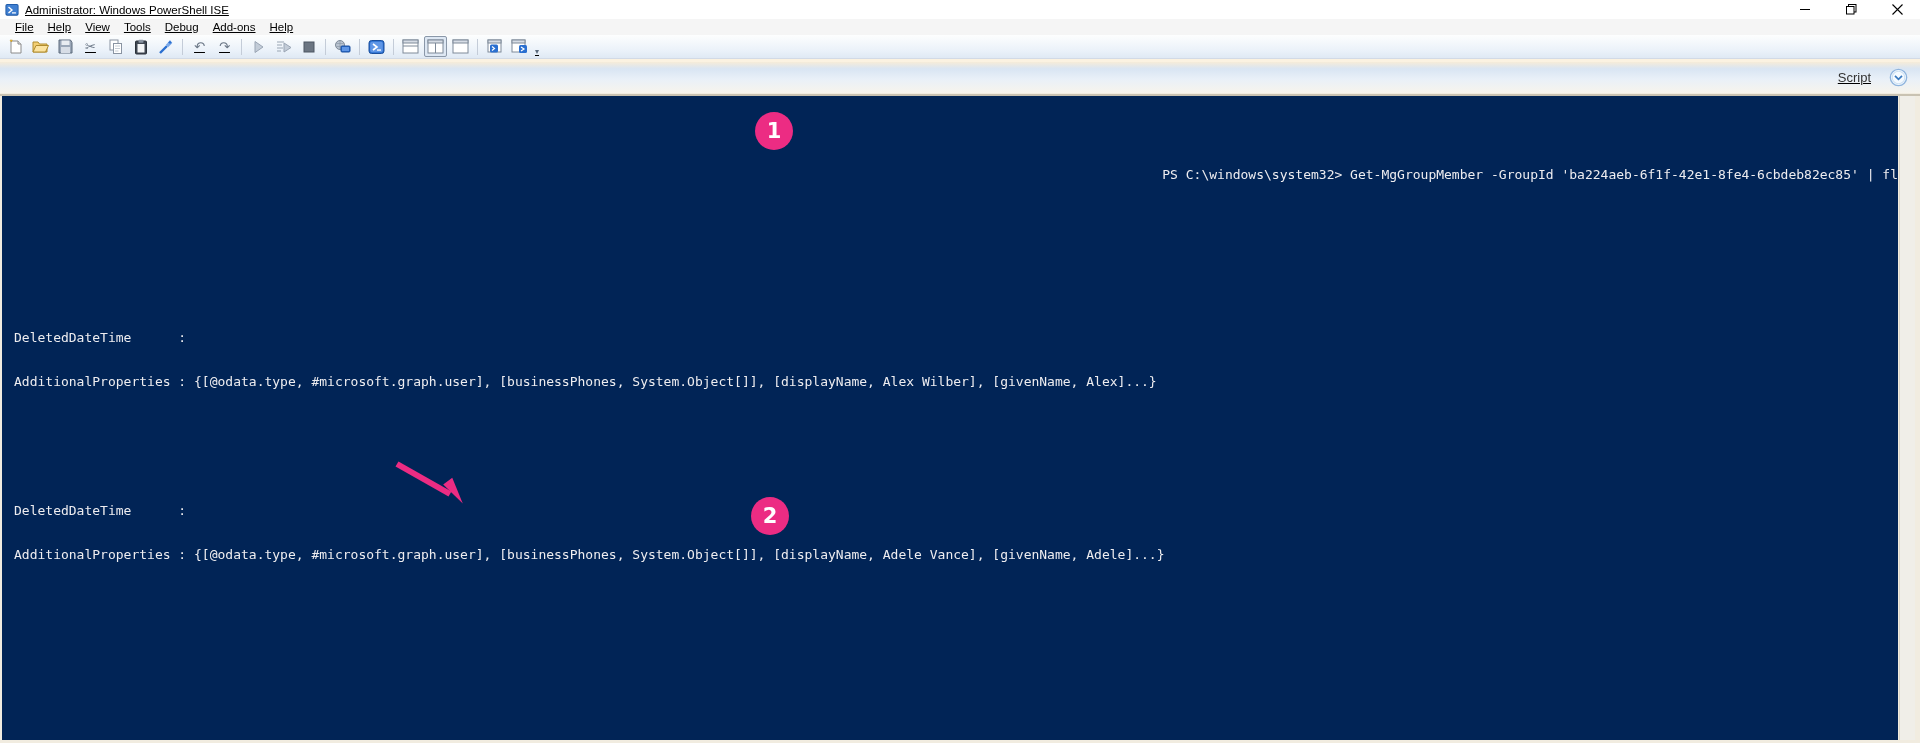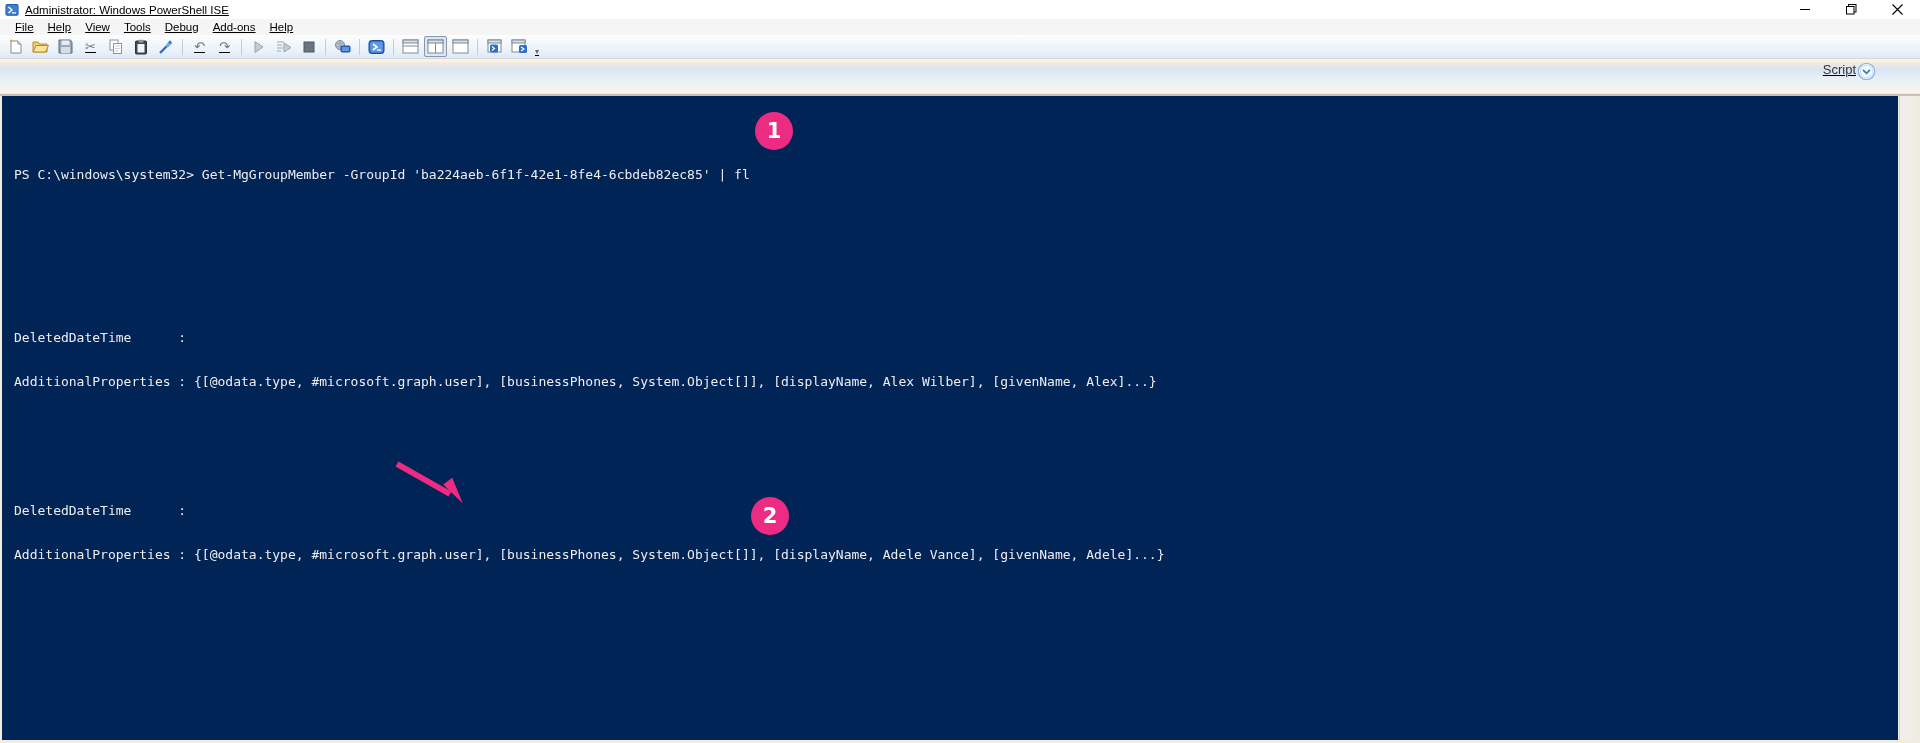--- a/index.html
+++ b/index.html
@@ -38,40 +38,40 @@
   .tb-btn.selected { border-color:#8a97a8; background:#dde7f3; }
   .tb-sep { width:1px; height:16px; background:#c4ccd8; margin:0 3px; }
   .tb-btn .glyph { font-size:13px; color:#6b7786; line-height:1; font-family:"DejaVu Sans", sans-serif; }
   .tb-overflow { font-size:8px; color:#5a6a7c; margin-left:2px; align-self:flex-end; padding-bottom:2px; }
 
   
   .gapstrip { height:3px; background:#fbf2e1; }
   .script-header {
     height:31px;
     background:linear-gradient(#f6ecd9 0%, #d9e5f3 22%, #e9f0f8 55%, #f7f4ec 100%);
-    display:flex; justify-content:flex-end;
-    padding-right:44px; gap:1px;
+    display:flex; align-items:center; justify-content:flex-end;
+    padding-right:12px; gap:18px;
   }
   .script-label { font-size:13px; color:#333; }
   .script-chevron { width:19px; height:19px; }
 
   
   .console-area { position:absolute; left:0; top:94px; right:0; bottom:0; background:#f1ece0; border-top:2px solid #c9c2b2; }
   .console {
     position:absolute; left:2px; top:0; right:22px; bottom:3px;
     background:#012456; color:#eeedf0;
     font-family:"DejaVu Sans Mono","Liberation Mono",monospace;
     font-size:13px; line-height:14.75px;
     padding:28px 0 0 12px; overflow:hidden; white-space:pre; cursor:text;
   }
   .scrollbar {
     position:absolute; right:5px; top:0; width:16px; bottom:3px;
     background:#f0eee8; border-left:1px solid #dcd6c8;
   }
-  .cmdline { white-space:pre; }
+  .cmdline { white-space:pre;text-align:right; }
   .cmd1 { margin-bottom:30px; }
   .record { margin-bottom:10.5px; }
   .line { white-space:pre; }
   .prop { display:inline-block; width:20ch; }
 
   
   .step-circle {
     position:absolute; width:38px; height:38px; border-radius:50%;
     background:#ec2c83; color:#fff; display:flex; align-items:center; justify-content:center;
     font-family:"DejaVu Sans", sans-serif; font-size:21px; font-weight:bold;

